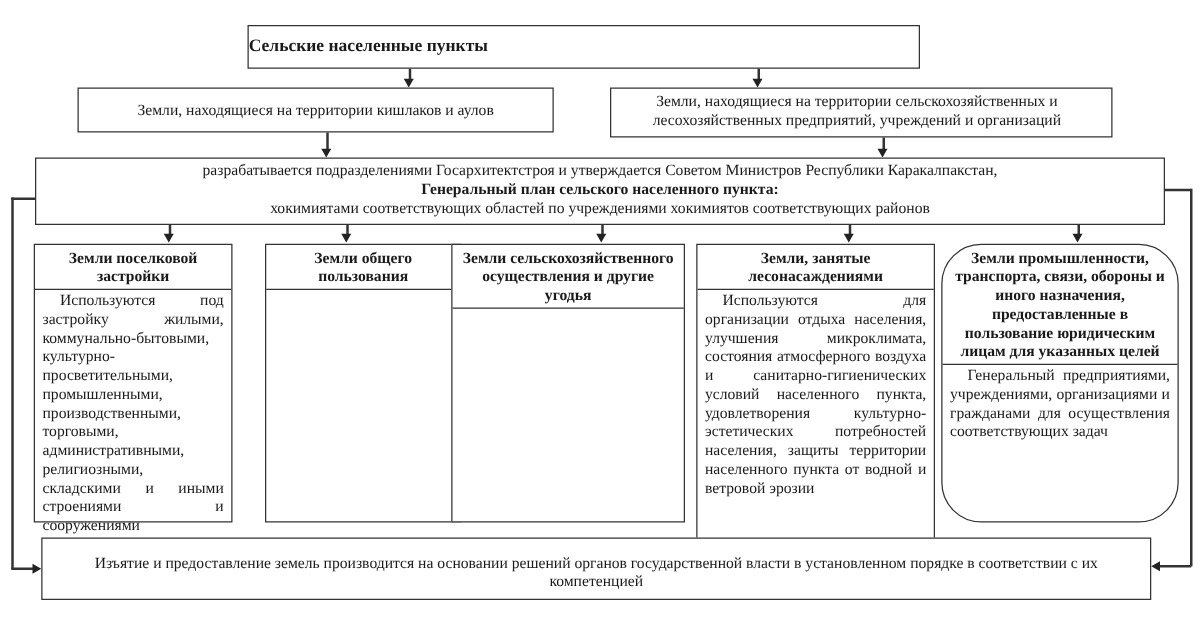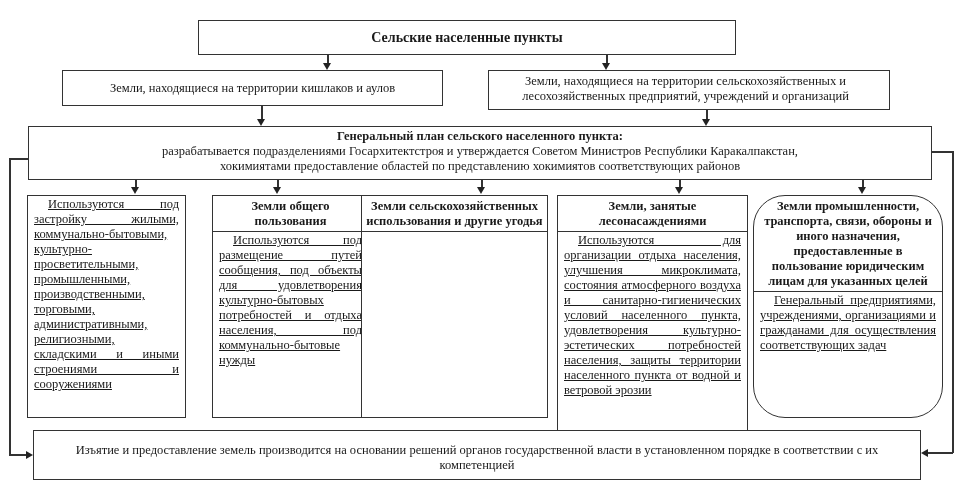--- a/index.html
+++ b/index.html
@@ -1,26 +1,26 @@
 <!DOCTYPE html>
 <html><head>
 <meta charset="utf-8">
 <style>
   html, body { margin:0; padding:0; background:#ffffff; }
   body { width:963px; height:496px; position:relative; overflow:hidden;
          font-family:"Liberation Serif","DejaVu Serif",serif; color:#1a1a1a; }
   .box { position:absolute; border:1.5px solid #333; background:#fff; box-sizing:border-box; }
   .center { text-align:center; }
-  .title { font-weight:bold; font-size:14px; display:flex; align-items:center; justify-content:center; }
+  .title { font-weight:bold; font-size:14px; display:flex; align-items:center; }
   .small { font-size:12.5px; line-height:15px; }
   .col { display:flex; flex-direction:column; }
   .col-head { font-weight:bold; font-size:12.5px; line-height:15px; text-align:center;
               padding:3px 4px 2px 4px; border-bottom:1.5px solid #333; }
   .col-body { font-size:12.5px; line-height:15px; text-align:justify; padding:1px 6px 0 6px;
-              text-indent:14px;text-decoration:underline; }
+              text-indent:14px; }
   .line { position:absolute; background:#333; }
   .arrow-down { position:absolute; width:0; height:0;
                 border-left:4px solid transparent; border-right:4px solid transparent;
                 border-top:7px solid #222; }
   .arrow-right { position:absolute; width:0; height:0;
                 border-top:4px solid transparent; border-bottom:4px solid transparent;
                 border-left:7px solid #222; }
   .arrow-left { position:absolute; width:0; height:0;
                 border-top:4px solid transparent; border-bottom:4px solid transparent;
                 border-right:7px solid #222; }
@@ -46,47 +46,47 @@
 <div class="box small center" style="left:488px;top:70px;width:402px;height:40px;padding:3px 20px 0 13px;">
   <span>Земли, находящиеся на территории сельскохозяйственных и лесохозяйственных предприятий, учреждений и организаций</span>
 </div>
 
 <div class="line" style="left:261px;top:106px;width:1.5px;height:14px;"></div>
 <div class="arrow-down" style="left:257px;top:119px;"></div>
 <div class="line" style="left:706px;top:110px;width:1.5px;height:10px;"></div>
 <div class="arrow-down" style="left:702px;top:119px;"></div>
 
 <div class="box gp" style="left:28px;top:126px;width:904px;height:54px;">
+  <div>разрабатывается подразделениями Госархитектстроя и утверждается Советом Министров Республики Каракалпакстан,</div>
   <div><b>Генеральный план сельского населенного пункта:</b></div>
-  <div>разрабатывается подразделениями Госархитектстроя и утверждается Советом Министров Республики Каракалпакстан,</div>
-  <div>хокимиятами предоставление областей по представлению хокимиятов соответствующих районов</div>
+  <div>хокимиятами соответствующих областей по учреждениями хокимиятов соответствующих районов</div>
 </div>
 
 <div class="line" style="left:135px;top:180px;width:1.5px;height:8px;"></div>
 <div class="arrow-down" style="left:131px;top:187px;"></div>
 <div class="line" style="left:277px;top:180px;width:1.5px;height:8px;"></div>
 <div class="arrow-down" style="left:273px;top:187px;"></div>
 <div class="line" style="left:481px;top:180px;width:1.5px;height:8px;"></div>
 <div class="arrow-down" style="left:477px;top:187px;"></div>
 <div class="line" style="left:679px;top:180px;width:1.5px;height:8px;"></div>
 <div class="arrow-down" style="left:675px;top:187px;"></div>
 <div class="line" style="left:862px;top:180px;width:1.5px;height:8px;"></div>
 <div class="arrow-down" style="left:858px;top:187px;"></div>
 
 <div class="box col" style="left:27px;top:195px;width:159px;height:223px;">
+  <div class="col-head">Земли поселковой застройки</div>
   <div class="col-body">Используются под застройку жилыми, коммунально-бытовыми, культурно-просветительными, промышленными, производственными, торговыми, административными, религиозными, складскими и иными строениями и сооружениями</div>
 </div>
 
 <div class="box col" style="left:212px;top:195px;width:157px;height:223px;">
   <div class="col-head">Земли общего пользования</div>
-  <div class="col-body">Используются под размещение путей сообщения, под объекты для удовлетворения культурно-бытовых потребностей и отдыха населения, под коммунально-бытовые нужды</div>
 </div>
 
 <div class="box col" style="left:361px;top:195px;width:187px;height:223px;">
-  <div class="col-head">Земли сельскохозяйственных использования и другие угодья</div>
+  <div class="col-head">Земли сельскохозяйственного осуществления и другие угодья</div>
 </div>
 
 <div class="box col" style="left:557px;top:195px;width:191px;height:275px;">
   <div class="col-head">Земли, занятые лесонасаждениями</div>
   <div class="col-body">Используются для организации отдыха населения, улучшения микроклимата, состояния атмосферного воздуха и санитарно-гигиенических условий населенного пункта, удовлетворения культурно-эстетических потребностей населения, защиты территории населенного пункта от водной и ветровой эрозии</div>
 </div>
 
 <div class="box col" style="left:753px;top:195px;width:190px;height:223px;border-radius:32px;">
   <div class="col-head">Земли промышленности, транспорта, связи, обороны и иного назначения, предоставленные в пользование юридическим лицам для указанных целей</div>
   <div class="col-body">Генеральный предприятиями, учреждениями, организациями и гражданами для осуществления соответствующих задач</div>

